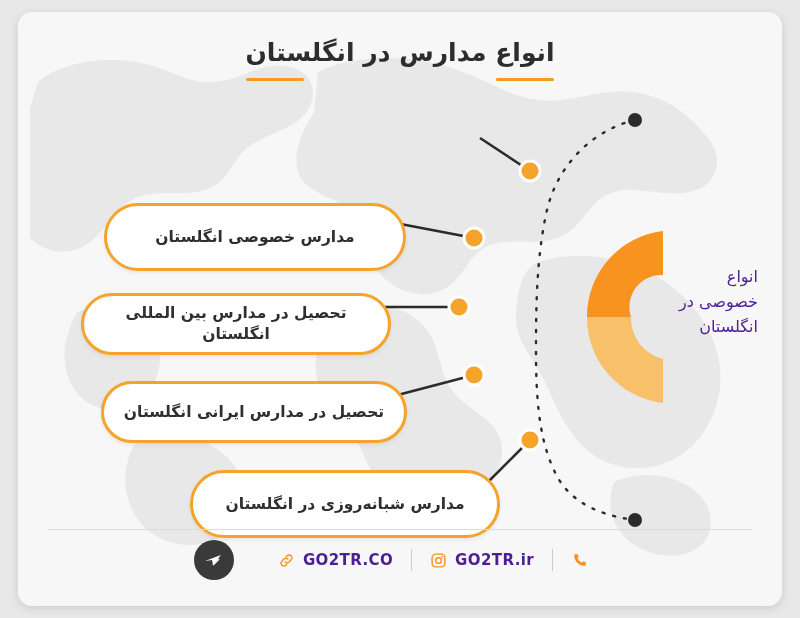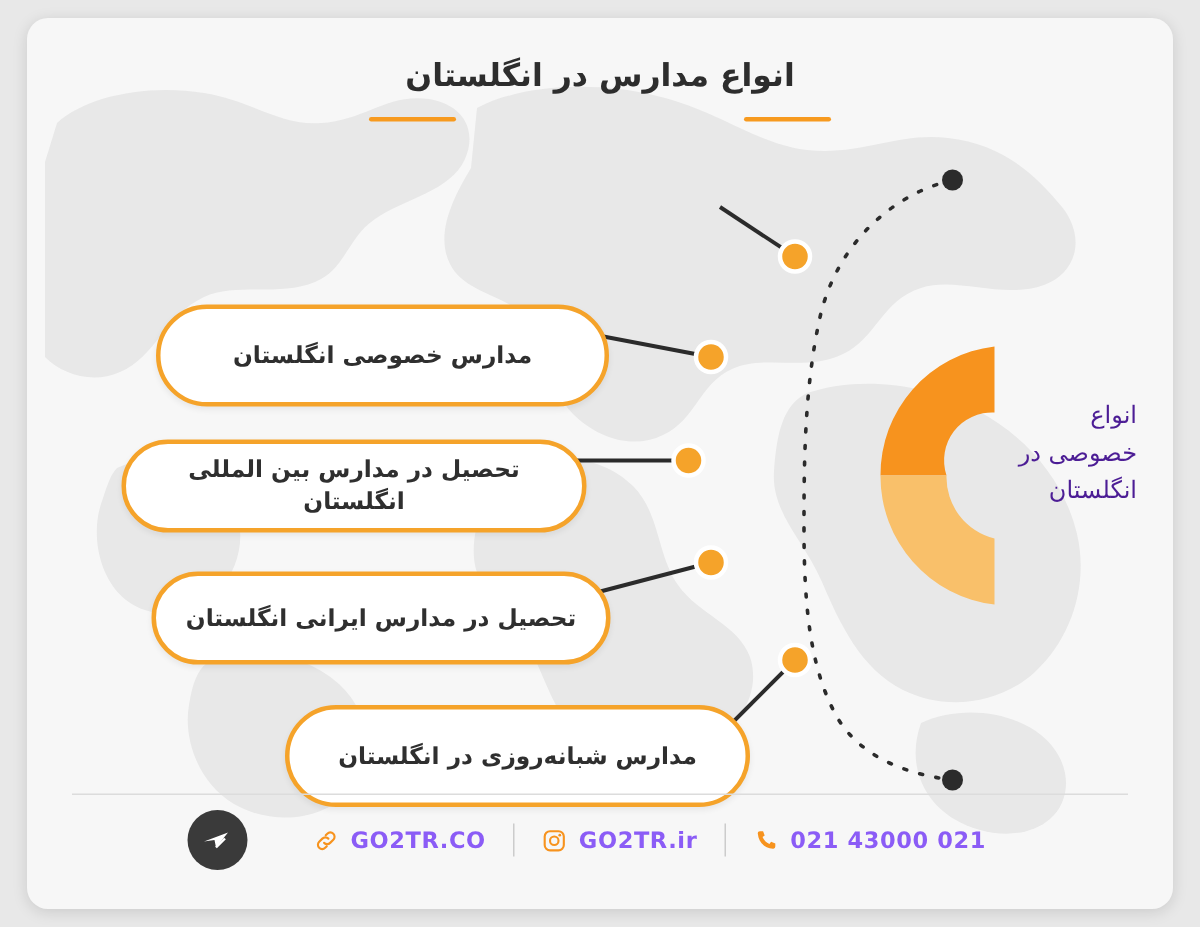--- a/index.html
+++ b/index.html
@@ -42,21 +42,21 @@
   
   .title-wrap {
     position: absolute;
     top: 26px;
     left: 0;
     width: 100%;
     text-align: center;
   }
   .title {
     display: inline-block;
-    font-size: 21px;
+    font-size: 25px;
     font-weight: bold;
     color: #2d2d2d;
     letter-spacing: 0px;
     position: relative;
     padding: 0 14px;
   }
   .title-rule {
     position: absolute;
     top: 40px;
     height: 3px;
@@ -137,21 +137,21 @@
     background: #3a3a3a;
     display: flex;
     align-items: center;
     justify-content: center;
     margin-right: 26px;
   }
   .f-item {
     display: flex;
     align-items: center;
     gap: 8px;
-    color: #8b5cf6;
+    color: #4c1d95;
     font-size: 15px;
     font-weight: bold;
     padding: 0 18px;
     letter-spacing: 0.4px;
   }
   .f-sep {
     width: 1px;
     height: 22px;
     background: #cccccc;
   }
@@ -264,20 +264,19 @@
         </div>
 
         <div class="f-sep"></div>
 
         <div class="f-item">
           <span class="f-icon">
             <svg width="17" height="17" viewBox="0 0 24 24">
               <path d="M6.5 3h3l1.5 4-2 1.5a12 12 0 0 0 6.5 6.5L17 13l4 1.5v3a2 2 0 0 1-2.2 2C10.6 18.8 5.2 13.4 4.5 5.2A2 2 0 0 1 6.5 3z" fill="#f7931e"></path>
             </svg>
           </span>
-          <span>021 43000 021</span>
         </div>
 
       </div>
     </div>
 
   </div>
 </div>
 
 </body></html>

